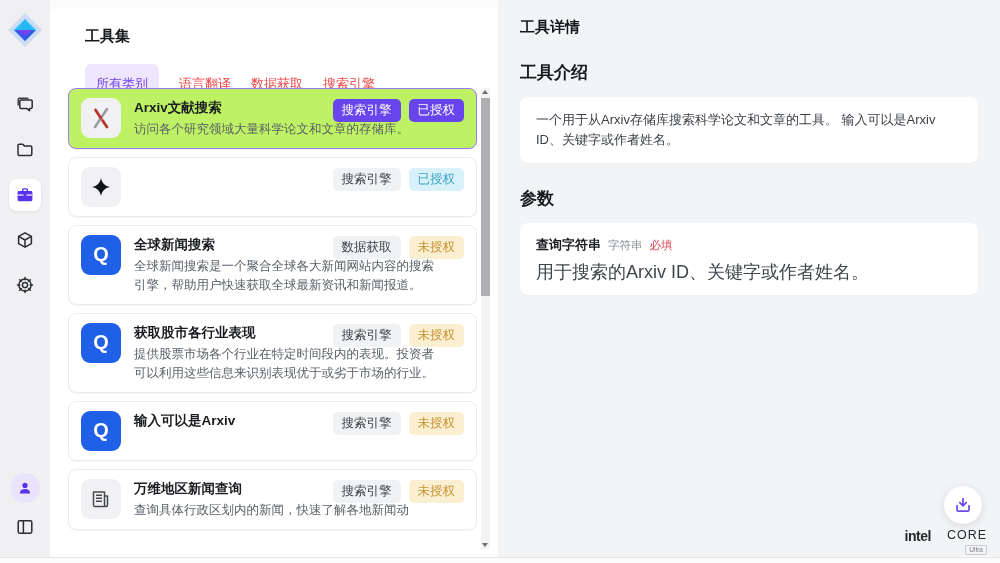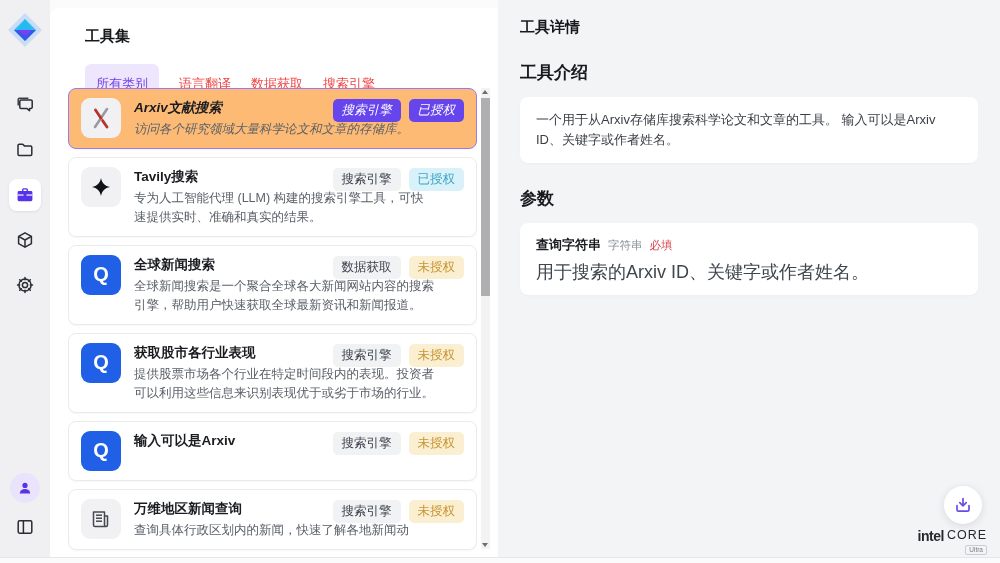--- a/index.html
+++ b/index.html
@@ -44,21 +44,21 @@
   .tool-list {
     position:absolute; left:18px; right:21px; top:80px; bottom:0;
     display:flex; flex-direction:column; gap:8px; overflow:hidden;
   }
   .tool-card {
     position:relative; background:#FFFFFF;
     border:1px solid #EBEBEE; border-radius:8px;
     box-shadow:0 1px 2px rgba(16,18,30,.04);
     padding:9px 12px; display:flex; gap:13px; cursor:pointer; flex:none;
   }
-  .tool-card.selected { border:1.6px solid #9A79F2; background:#fdba74;font-style:italic; }
+  .tool-card.selected { border:1.6px solid #9A79F2; background:#bef264; }
   .tool-icon {
     width:40px; height:40px; border-radius:9px; flex:none;
     background:#F1F1F4; display:flex; align-items:center; justify-content:center;
     font-weight:bold; overflow:hidden;
   }
   .tool-icon.blue { background:#1F60E6; color:#FFFFFF; font-size:20px; font-weight:bold; }
   .tool-body { flex:1; min-width:0; padding-top:1px; }
   .tool-name { font-size:13.5px; font-weight:bold; color:#1A1C20; line-height:18px; }
   .tool-desc { font-size:12.5px; color:#5A6068; line-height:19px; margin-top:3px; max-width:300px; }
   .tool-badges { position:absolute; top:10px; right:12px; display:flex; gap:8px; }
@@ -98,21 +98,21 @@
   .param-desc { font-size:18px; color:#3F454D; margin-top:9px; line-height:19px; }
 
   
   .fab {
     position:absolute; right:18px; bottom:39px; width:38px; height:38px;
     background:#FFFFFF; border-radius:50%; z-index:6;
     box-shadow:0 2px 8px rgba(20,22,40,.12);
     display:flex; align-items:center; justify-content:center; cursor:pointer;
   }
   .intel { position:absolute; right:13px; bottom:8px; z-index:6; color:#25292E; line-height:1; }
-  .intel-row { display:flex; align-items:center; gap:3px; }
+  .intel-row { display:flex; align-items:center; gap:16px; }
   .intel-name { font-size:14px; font-weight:bold; letter-spacing:-0.5px; }
   .intel-core { font-size:12.5px; letter-spacing:1px; }
   .intel-badge {
     float:right; margin-top:2px; font-size:6.5px; color:#7A7F86;
     border:1px solid #C9CCD1; border-radius:2px; padding:1px 3px; background:#F4F4F6;
   }
   .bottom-strip {
     position:absolute; left:0; right:0; bottom:0; height:6px;
     background:#FBFBFC; border-top:1px solid #E6E6E9; z-index:4;
   }
@@ -208,24 +208,20 @@
       <span class="badge auth auth-purple">已授权</span>
     </div>
   </div>
 
   <div class="tool-card">
     <div class="tool-icon">
             <svg width="24" height="24" viewBox="0 0 24 24" fill="#101216">
               <path d="M12 3 C13 8.2 15.8 11 21 12 C15.8 13 13 15.8 12 21 C11 15.8 8.2 13 3 12 C8.2 11 11 8.2 12 3 Z"></path>
             </svg>
           </div>
-    <div class="tool-body">
-      <div class="tool-name">Tavily搜索</div>
-      <div class="tool-desc">专为人工智能代理 (LLM) 构建的搜索引擎工具，可快速提供实时、准确和真实的结果。</div>
-    </div>
     <div class="tool-badges">
       <span class="badge cat cat-gray">搜索引擎</span>
       <span class="badge auth auth-cyan">已授权</span>
     </div>
   </div>
 
   <div class="tool-card">
     <div class="tool-icon blue">
             <span style="font-size:20px;line-height:1;transform:translateY(-1px)">Q</span>
           </div>

